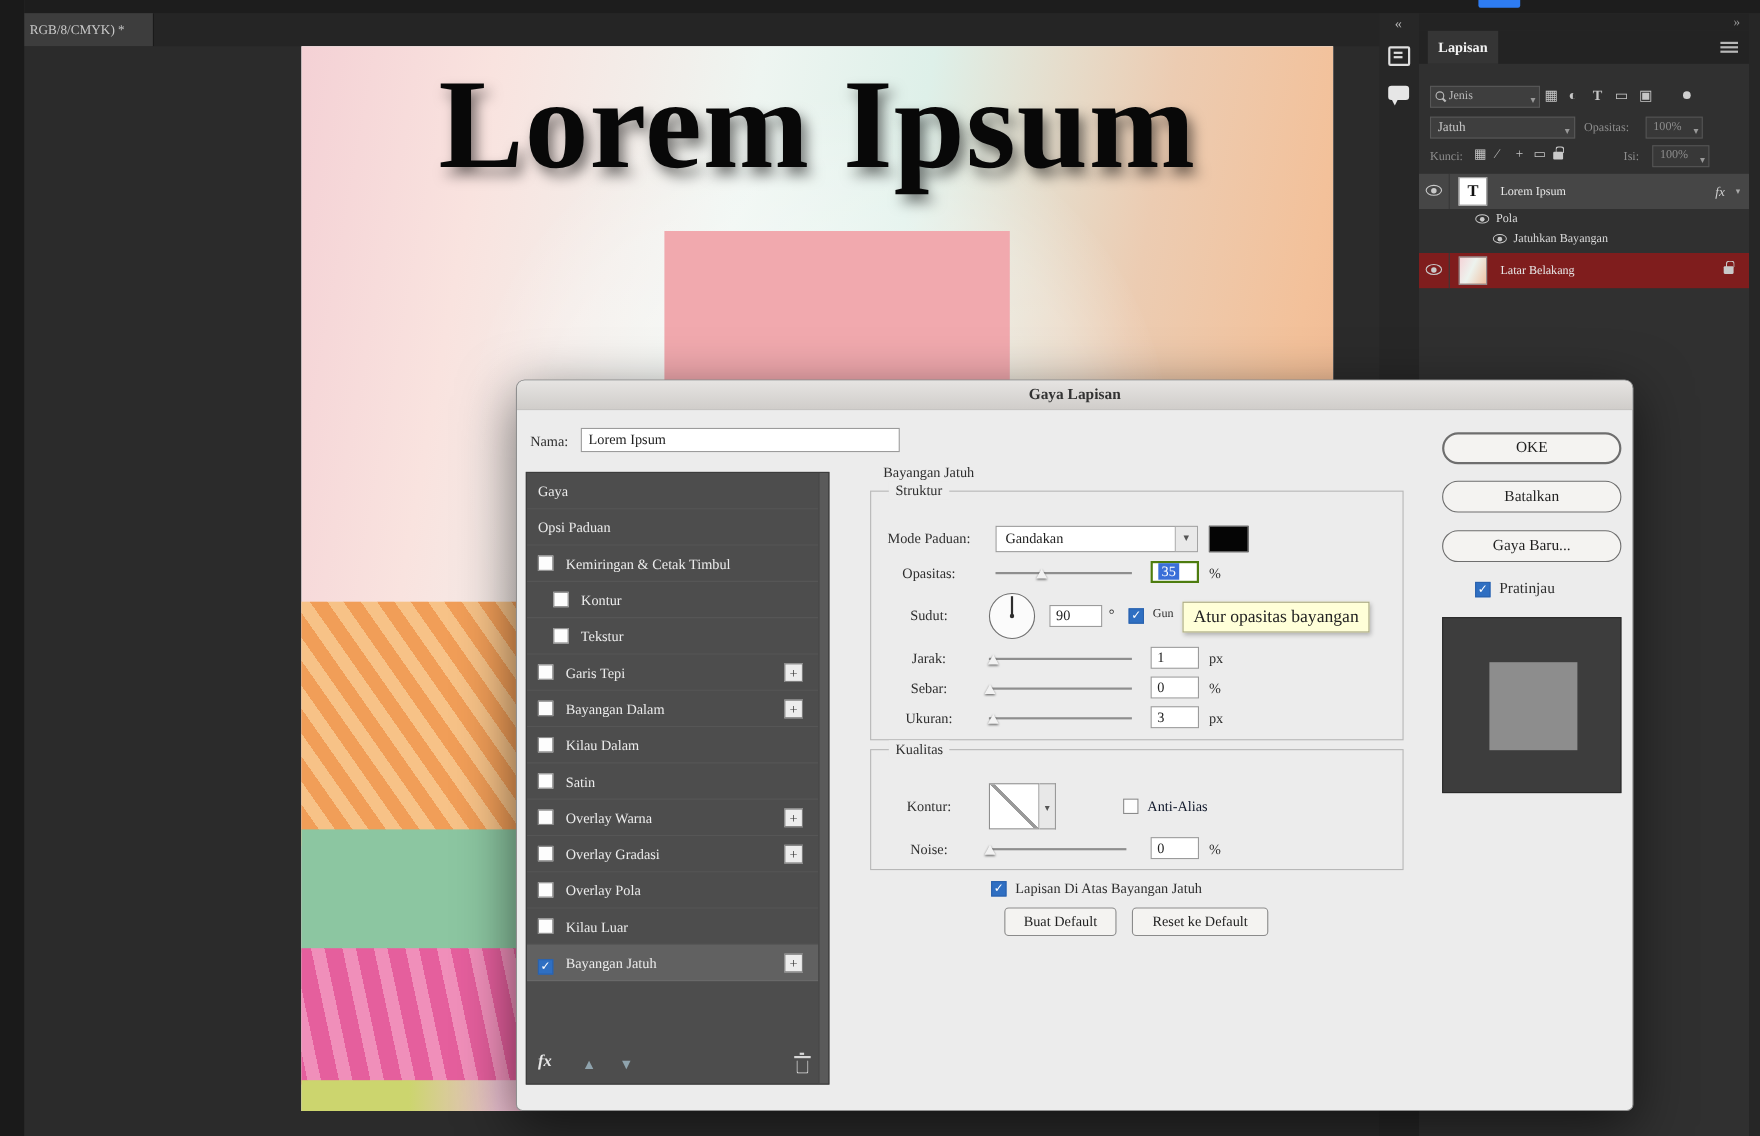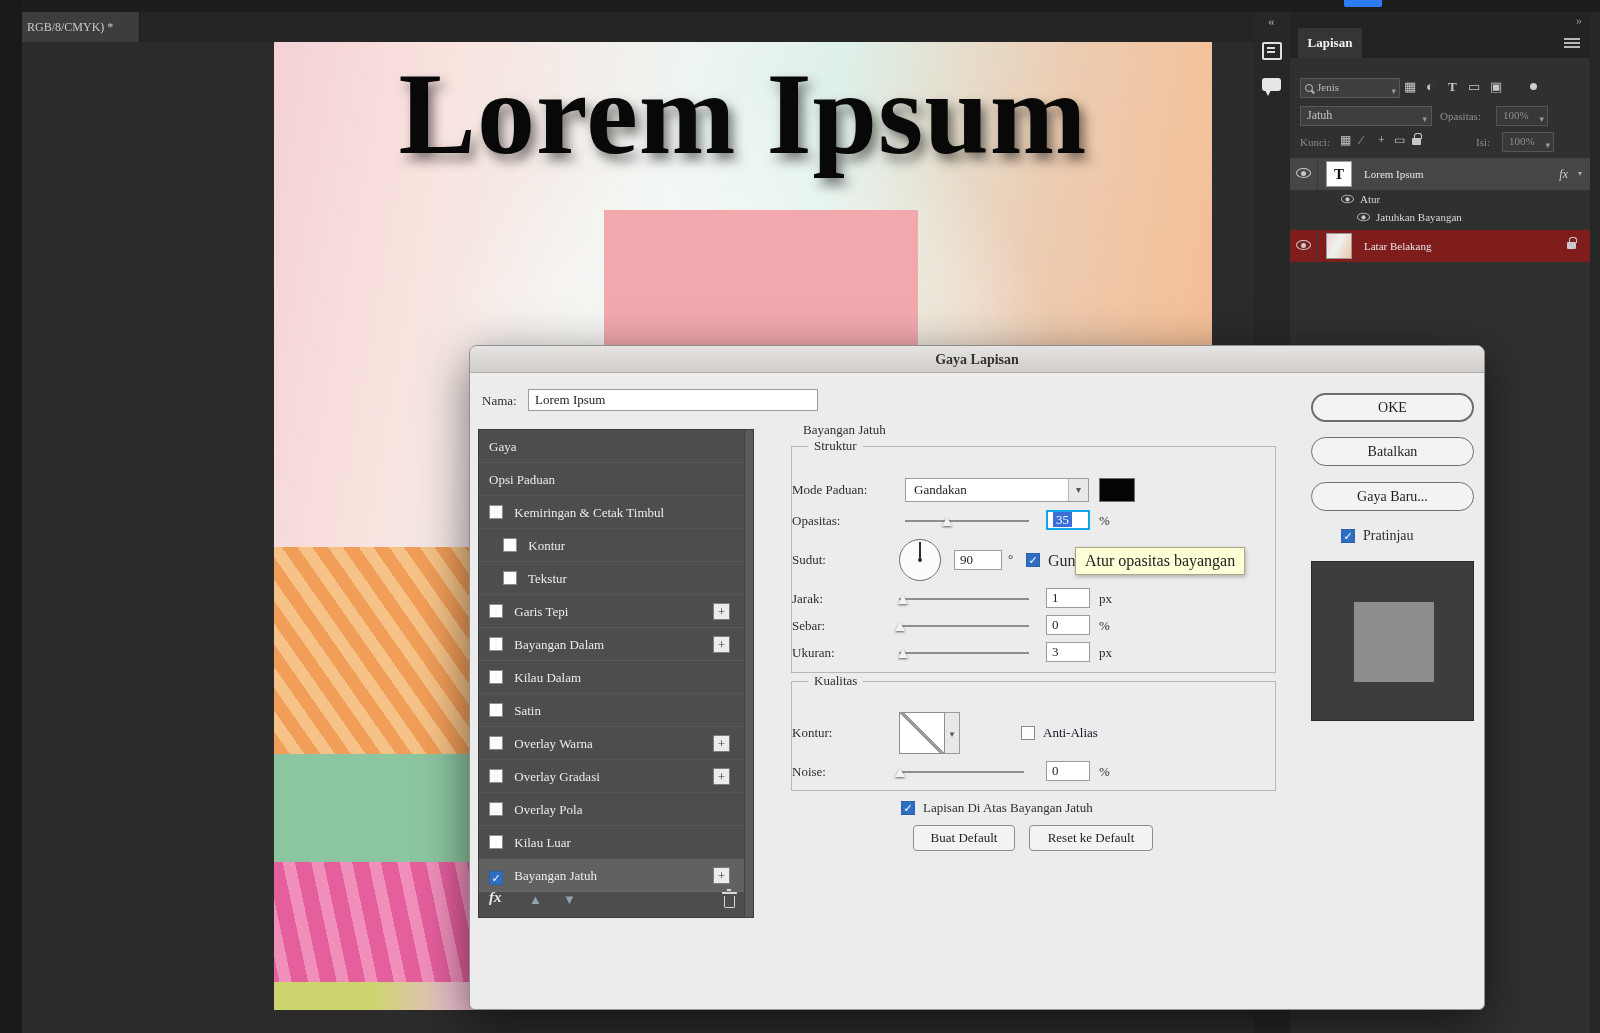--- a/index.html
+++ b/index.html
@@ -97,21 +97,21 @@
   
   .dialog{left:447px;top:345px;width:1016px;height:665px;background:#ececec;border:1px solid #8f8f8f;
           border-radius:8px 8px 6px 6px;box-shadow:0 14px 50px rgba(0,0,0,.55);z-index:20;}
   .dialog .abs{position:absolute;}
   .dlg-title{left:0;top:0;width:100%;height:27px;background:linear-gradient(#e6e4e2,#d0cdca);
              border-bottom:1px solid #b0ada9;border-radius:7px 7px 0 0;text-align:center;
              font-size:14px;font-weight:bold;color:#333;line-height:27px;}
   .nm-label{left:12px;top:47px;font-size:13px;color:#2e2e2e;}
   .nm-input{left:58px;top:43px;width:290px;height:22px;background:#fff;border:1px solid #9b9b9b;
             font-size:13px;color:#222;padding:0 6px;font-family:inherit;}
-  .style-list{left:8px;top:83px;width:276px;height:489px;background:#4d4d4d;border:1px solid #3c3c3c;overflow:hidden;}
+  .style-list{left:8px;top:83px;width:276px;height:557px;background:#4d4d4d;border:1px solid #3c3c3c;overflow:hidden;}
   .list-scroll{position:absolute;right:0;top:0;width:9px;height:100%;background:#5a5a5a;border-left:1px solid #434343;}
   .style-row{position:relative;height:33px;line-height:33px;color:#ececec;font-size:13px;
              padding-left:10px;border-bottom:1px solid rgba(255,255,255,.05);width:calc(100% - 9px);
              white-space:nowrap;overflow:hidden;}
   .style-row.indent{padding-left:24px;}
   .style-row.selected{background:#616161;}
   .cb{width:14px;height:14px;background:#fdfdfd;border:1px solid #8b8b8b;position:absolute;}
   .cb.checked{background:#2f6fc2;border-color:#2a62ad;}
   .cb.checked::after{content:"✓";color:#fff;font-size:11px;line-height:13px;display:block;text-align:center;}
   .style-row .cb{position:static;display:inline-block;vertical-align:-2px;margin-right:8px;}
@@ -123,56 +123,56 @@
   .arr-down{position:absolute;left:78px;top:3px;color:#8fa3ad;font-size:13px;}
   .trash{position:absolute;right:6px;top:7px;width:11px;height:12px;border:1.5px solid #d8d8d8;border-top:none;border-radius:0 0 2px 2px;}
   .trash::before{content:"";position:absolute;left:-3.5px;top:-4px;width:15px;height:2px;background:#d8d8d8;}
   .trash::after{content:"";position:absolute;left:2px;top:-7px;width:4px;height:2px;background:#d8d8d8;}
 
   .sec-title{left:333px;top:76px;font-size:13px;color:#2e2e2e;}
   .group{position:absolute;border:1px solid #b7b7b7;}
   .legend{position:absolute;top:-9px;left:16px;background:#ececec;padding:0 6px;font-size:13px;color:#2e2e2e;}
   .grp-struct{left:321px;top:100px;width:485px;height:227px;}
   .grp-qual{left:321px;top:335px;width:485px;height:110px;}
-  .rl{position:absolute;left:0;width:105px;text-align:left;font-size:13px;color:#2e2e2e;}
+  .rl{position:absolute;left:0;width:105px;text-align:center;font-size:13px;color:#2e2e2e;}
   .rl-mode{top:35px}.rl-opac{top:66px}.rl-angle{top:105px}.rl-dist{top:144px}.rl-spread{top:171px}.rl-size{top:198px}
   .rl-cont{top:43px}.rl-noise{top:82px}
   .pselect{position:absolute;background:#fff;border:1px solid #9b9b9b;}
   .pselect .val{font-size:13px;color:#222;line-height:22px;padding-left:8px;display:block;}
   .pschev{position:absolute;right:0;top:0;bottom:0;width:20px;background:#e9e9e9;border-left:1px solid #b5b5b5;
           color:#555;text-align:center;line-height:22px;font-size:10px;}
   .mode-select{left:113px;top:31px;width:184px;height:24px;}
   .swatch-black{position:absolute;left:307px;top:31px;width:36px;height:24px;background:#050505;border:1px solid #6e6e6e;}
   .slider{position:absolute;height:2px;background:#8e8e8e;}
   .sl-thumb{position:absolute;top:-3px;margin-left:-5px;width:0;height:0;border-left:5px solid transparent;
             border-right:5px solid transparent;border-bottom:9px solid #f2f2f2;
             filter:drop-shadow(0 1px 1px rgba(0,0,0,.6));}
   .sl-opac{left:113px;top:73px;width:124px;}
   .sl-dist{left:107px;top:151px;width:130px;}
   .sl-spread{left:107px;top:178px;width:130px;}
   .sl-size{left:107px;top:205px;width:130px;}
   .sl-noise{left:107px;top:89px;width:125px;}
   .nfield{position:absolute;height:20px;background:#fff;border:1px solid #9b9b9b;font-size:13px;color:#222;
           line-height:18px;padding-left:5px;}
-  .nfield.focused{border:2px solid #0ea5e9;line-height:16px;}
+  .nfield.focused{border:2px solid #4d7c0f;line-height:16px;}
   .sel{background:#3a6fd8;color:#fff;padding:0 3px;}
   .f-opac{left:254px;top:63px;width:44px;}
   .f-angle{left:162px;top:103px;width:48px;}
   .f-dist{left:254px;top:141px;width:44px;}
   .f-spread{left:254px;top:168px;width:44px;}
   .f-size{left:254px;top:195px;width:44px;}
   .f-noise{left:254px;top:79px;width:44px;}
   .unit{position:absolute;font-size:13px;color:#2e2e2e;}
   .u-opac{left:307px;top:66px}.u-angle{left:216px;top:104px}.u-dist{left:307px;top:144px}
   .u-spread{left:307px;top:171px}.u-size{left:307px;top:198px}.u-noise{left:307px;top:82px}
   .dial{position:absolute;left:107px;top:92px;width:42px;height:42px;border:1px solid #6f6f6f;border-radius:50%;background:#fbfbfb;}
   .dial::before{content:"";position:absolute;left:50%;top:2px;width:2px;height:18px;margin-left:-1px;background:#2e2e2e;}
   .dial::after{content:"";position:absolute;left:50%;top:50%;width:4px;height:4px;margin:-2px;background:#2e2e2e;border-radius:50%;}
   .cb-global{left:234px;top:106px;}
-  .lbl-global{position:absolute;left:256px;top:105px;font-size:16px;color:#2e2e2e;width:38px;overflow:hidden;white-space:nowrap;}
+  .lbl-global{position:absolute;left:256px;top:105px;font-size:11px;color:#2e2e2e;width:38px;overflow:hidden;white-space:nowrap;}
   .contour{position:absolute;left:107px;top:30px;width:46px;height:42px;background:#fff;border:1px solid #8f8f8f;}
   .contour::after{content:"";position:absolute;left:0;top:0;right:0;bottom:0;
     background:linear-gradient(45deg,transparent 47%,#9a9a9a 47%,#9a9a9a 53%,transparent 53%);}
   .contour-chev{position:absolute;left:153px;top:30px;width:15px;height:42px;background:#e8e8e8;
     border:1px solid #9a9a9a;border-left:none;color:#555;font-size:9px;text-align:center;line-height:42px;}
   .cb-aa{left:229px;top:44px;}
   .lbl-aa{position:absolute;left:251px;top:43px;font-size:13px;color:#0f172a;}
   .cb-knock{left:431px;top:455px;}
   .lbl-knock{position:absolute;left:453px;top:454px;font-size:13px;color:#2e2e2e;}
   .rbtn{position:absolute;height:26px;background:#f4f3f1;border:1px solid #8b8b8b;border-radius:4px;
@@ -267,21 +267,21 @@
       <div class="abs eye-cell">
         <span class="eye eye-main"></span>
       </div>
       <div class="thumb thumb1">T</div>
       <span class="abs lname">Lorem Ipsum</span>
       <span class="abs fxlabel">fx</span>
       <span class="abs fxchev">▾</span>
     </div>
     <div class="abs efek-row">
       <span class="eye eye-sub1 abs"></span>
-      <span class="abs efek-label">Atur</span>
+      <span class="abs efek-label">Pola</span>
     </div>
     <div class="abs ds-row">
       <span class="eye eye-sub2 abs"></span>
       <span class="abs ds-label">Jatuhkan Bayangan</span>
     </div>
     <div class="abs layer-row2">
       <div class="abs eye-cell">
         <span class="eye eye-main"></span>
       </div>
       <div class="thumb thumb2"></div>

